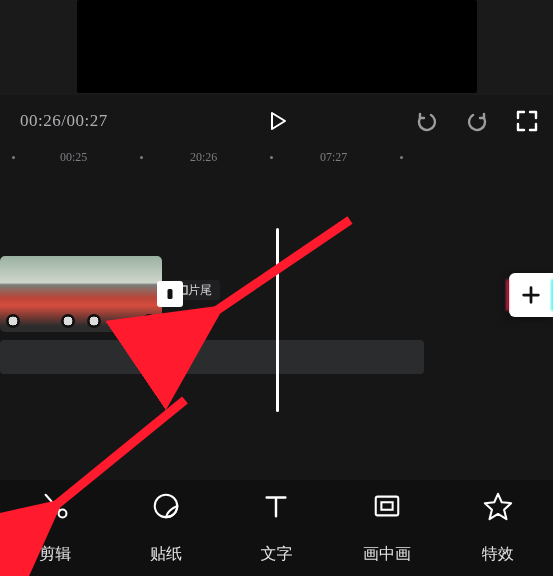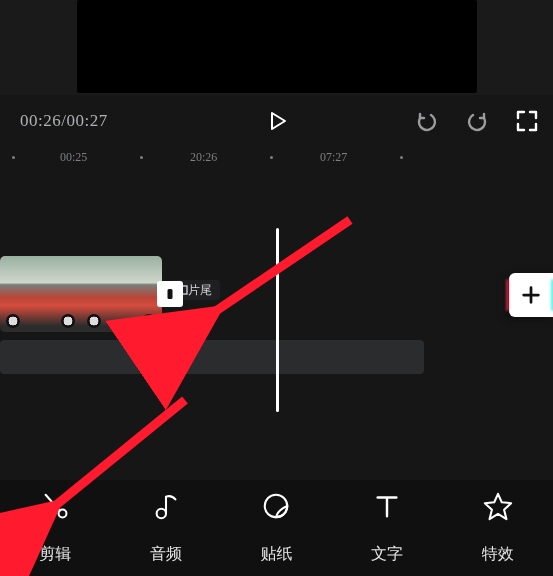--- a/index.html
+++ b/index.html
@@ -135,37 +135,37 @@
   <div class="tool">
     <svg viewBox="0 0 32 32">
           <circle cx="8" cy="24" r="4.2" fill="none" stroke="#fff" stroke-width="2.2"></circle>
           <circle cx="24" cy="24" r="4.2" fill="none" stroke="#fff" stroke-width="2.2"></circle>
           <path d="M11 21 L26 4 M21 21 L6 4" stroke="#fff" stroke-width="2.2" stroke-linecap="round"></path>
         </svg>
     <span class="tool-label">剪辑</span>
   </div>
   <div class="tool">
     <svg viewBox="0 0 32 32">
-          <circle cx="11" cy="24" r="5" fill="none" stroke="#fff" stroke-width="2.2"></circle>
-          <path d="M16 24 V6 Q22 4 26 9" fill="none" stroke="#fff" stroke-width="2.2" stroke-linecap="round"></path>
-        </svg>
-    <span class="tool-label">音频</span>
-  </div>
-  <div class="tool">
-    <svg viewBox="0 0 32 32">
           <circle cx="16" cy="16" r="12" fill="none" stroke="#fff" stroke-width="2.2"></circle>
           <path d="M28 16 A12 12 0 0 1 16 28 Q18 20 28 16 Z" fill="none" stroke="#fff" stroke-width="2.2"></path>
         </svg>
     <span class="tool-label">贴纸</span>
   </div>
   <div class="tool">
     <svg viewBox="0 0 32 32">
           <path d="M6 7 H26 M16 7 V27" stroke="#fff" stroke-width="2.6" stroke-linecap="round"></path>
         </svg>
     <span class="tool-label">文字</span>
+  </div>
+  <div class="tool">
+    <svg viewBox="0 0 32 32">
+          <rect x="4" y="6" width="24" height="20" rx="2" fill="none" stroke="#fff" stroke-width="2.2"></rect>
+          <rect x="10" y="12" width="12" height="8" fill="none" stroke="#fff" stroke-width="2.2"></rect>
+        </svg>
+    <span class="tool-label">画中画</span>
   </div>
   <div class="tool">
     <svg viewBox="0 0 32 32">
           <path d="M16 3 L20 12 L30 13 L22.5 20 L25 30 L16 24.5 L7 30 L9.5 20 L2 13 L12 12 Z" fill="none" stroke="#fff" stroke-width="2.2" stroke-linejoin="round"></path>
         </svg>
     <span class="tool-label">特效</span>
   </div>
 </div>
 
 <div class="arrow" style="left:190px; top:210px;">

